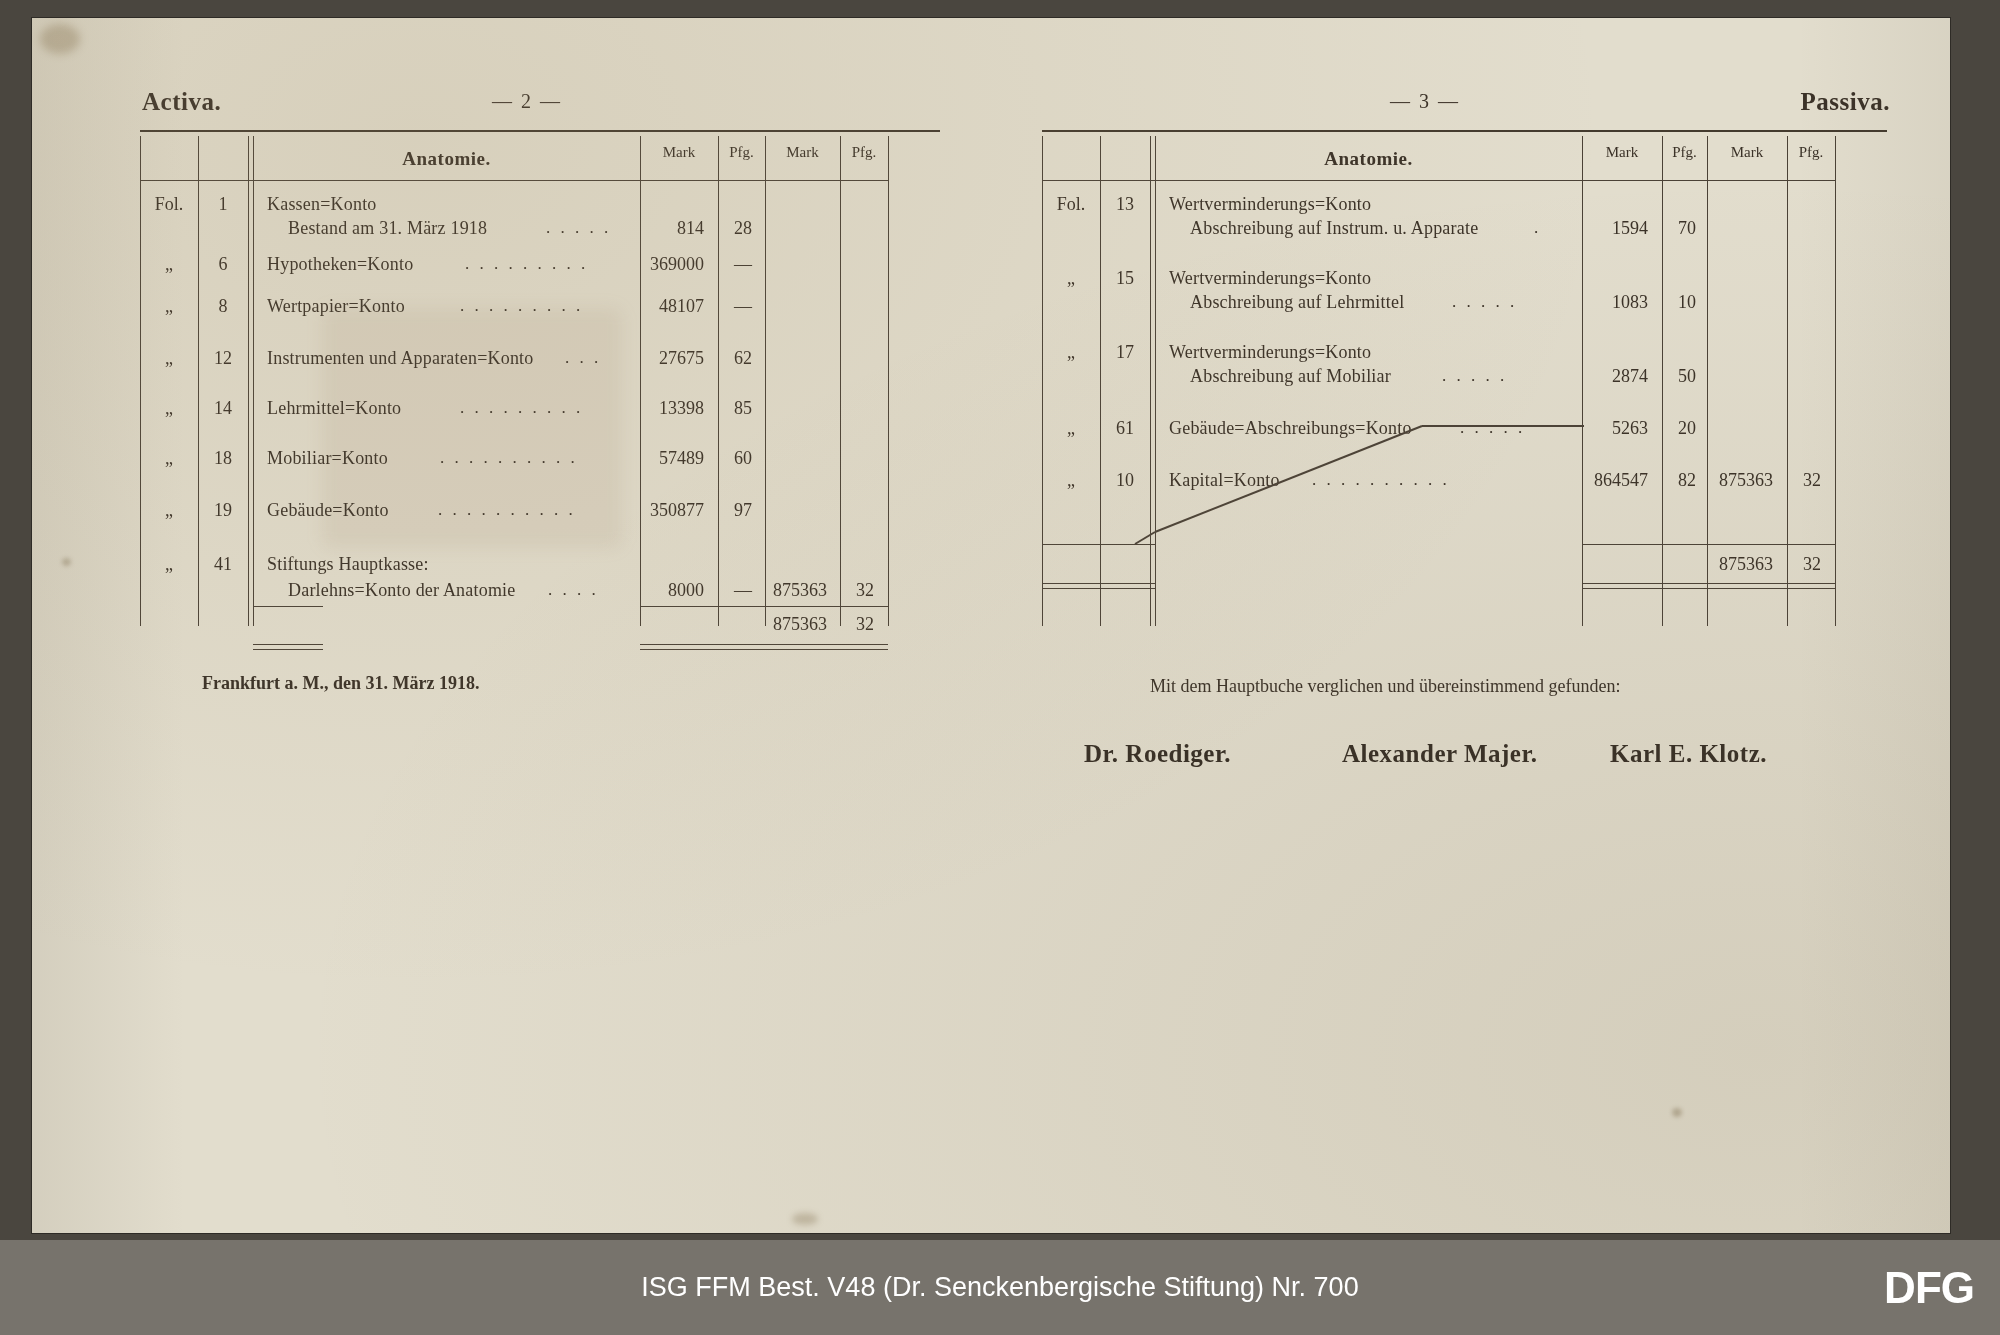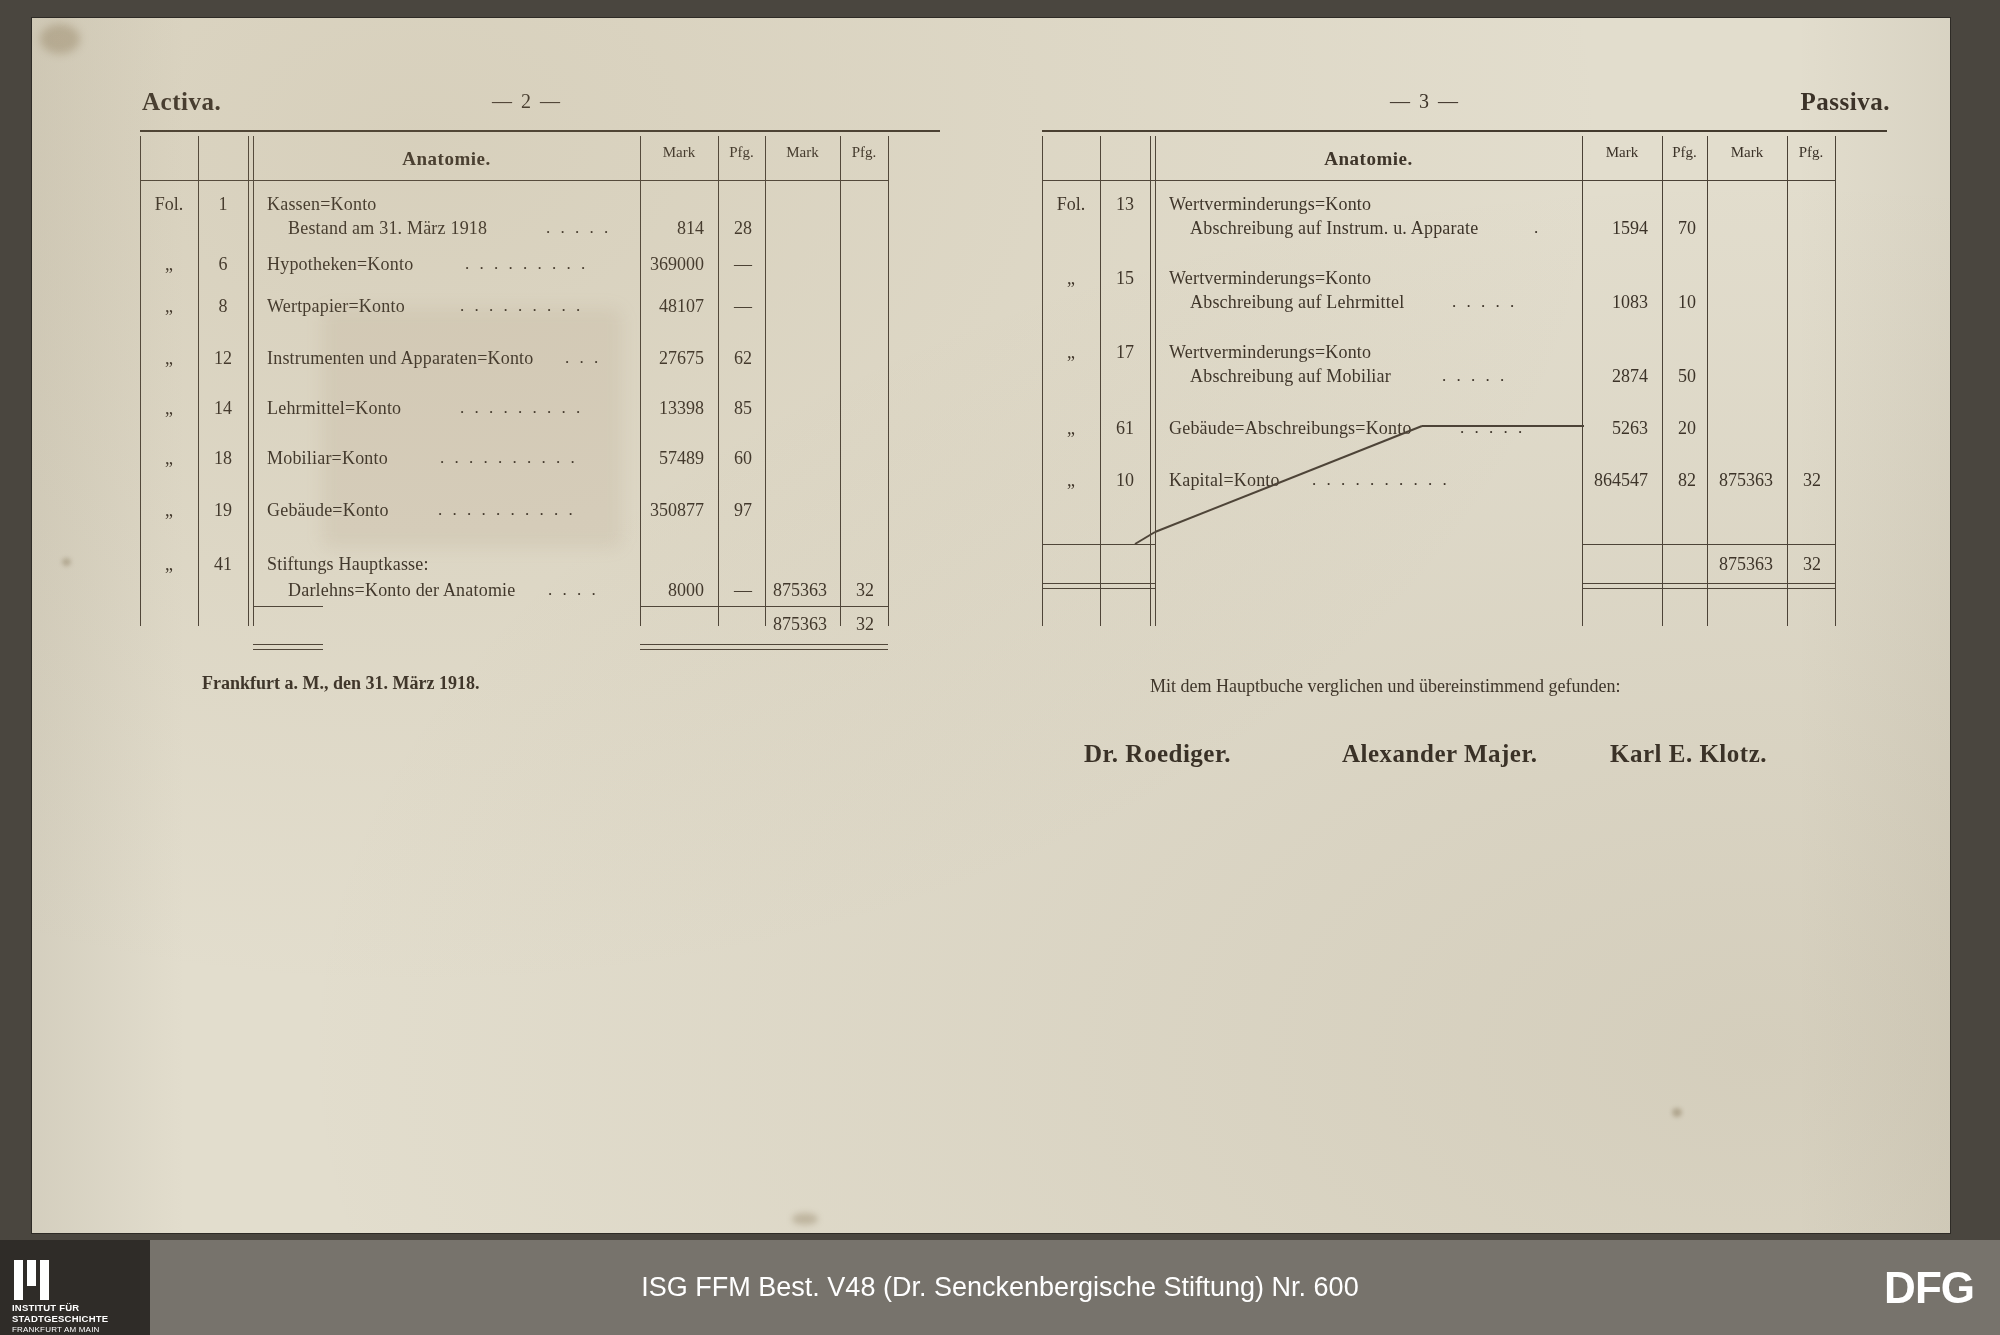--- a/index.html
+++ b/index.html
@@ -423,31 +423,19 @@
 
       <div class="signature" style="left:52px;top:722px;">Dr. Roediger.</div>
       <div class="signature" style="left:310px;top:722px;">Alexander Majer.</div>
       <div class="signature" style="left:578px;top:722px;">Karl E. Klotz.</div>
     </div>
 
   </div>
 </div>
 
 <div id="bottombar">
-  <div id="caption">ISG FFM Best. V48 (Dr. Senckenbergische Stiftung) Nr. 600</div>
-
-  <div id="isg-logo">
-    <div id="isg-mark">
-      <span style="left:0px;top:0px;height:40px;"></span>
-      <span style="left:13px;top:0px;height:26px;"></span>
-      <span style="left:26px;top:0px;height:40px;"></span>
-    </div>
-    <div id="isg-text">
-      <div>INSTITUT FÜR</div>
-      <div>STADTGESCHICHTE</div>
-      <div class="sub">FRANKFURT AM MAIN</div>
-    </div>
-  </div>
+  <div id="caption">ISG FFM Best. V48 (Dr. Senckenbergische Stiftung) Nr. 700</div>
+
 
   <div id="dfg-logo">
     <span>DFG</span>
   </div>
 </div>
 
 </body></html>

